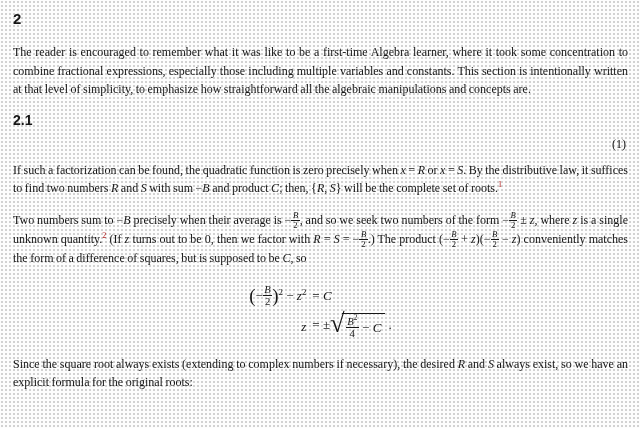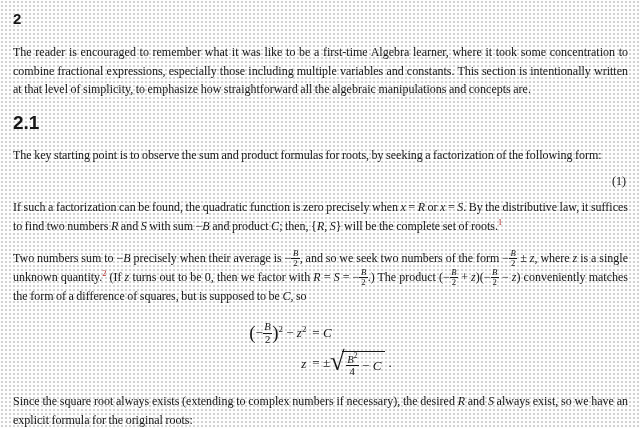--- a/index.html
+++ b/index.html
@@ -16,21 +16,21 @@
   .page { padding: 8px 12px 0 13px; }
 
   h1.sec {
     font-family: "Liberation Sans", sans-serif;
     font-size: 15px; font-weight: bold;
     display: flex; gap: 18px; align-items: baseline;
     margin: 2px 0 16px;
   }
   h2.subsec {
     font-family: "Liberation Sans", sans-serif;
-    font-size: 19px; font-weight: bold;
+    font-size: 14px; font-weight: bold;
     display: flex; gap: 24px; align-items: baseline;
     margin: 4px 0 12px;
   }
   p {
     text-align: justify;
     line-height: 1.55;
     word-spacing: -0.5px;
     margin: 0 0 13px;
   }
   i { font-style: italic; }
@@ -87,21 +87,20 @@
   <h1 class="sec">
     <span>2</span>
   </h1>
 
   <p>The reader is encouraged to remember what it was like to be a first-time Algebra learner, where it took some concentration to combine fractional expressions, especially those including multiple variables and constants. This section is intentionally written at that level of simplicity, to emphasize how straightforward all the algebraic manipulations and concepts are.</p>
 
   <h2 class="subsec">
     <span>2.1</span>
   </h2>
 
-  <p>The key starting point is to observe the sum and product formulas for roots, by seeking a factorization of the following form:</p>
 
   <div class="eq1wrap">
     <span class="eqnum">(1)</span>
   </div>
 
   <p>If such a factorization can be found, the quadratic function is zero precisely when <i>x</i> = <i>R</i> or <i>x</i> = <i>S</i>. By the distributive law, it suffices to find two numbers <i>R</i> and <i>S</i> with sum −<i>B</i> and product <i>C</i>; then, {<i>R</i>, <i>S</i>} will be the complete set of roots.<sup class="fnref">1</sup></p>
 
   <p>Two numbers sum to −<i>B</i> precisely when their average is −<span class="frac"><span class="num"><i>B</i></span><span class="den">2</span></span>, and so we seek two numbers of the form −<span class="frac"><span class="num"><i>B</i></span><span class="den">2</span></span> ± <i>z</i>, where <i>z</i> is a single unknown quantity.<sup class="fnref">2</sup> (If <i>z</i> turns out to be 0, then we factor with <i>R</i> = <i>S</i> = −<span class="frac"><span class="num"><i>B</i></span><span class="den">2</span></span>.) The product (−<span class="frac"><span class="num"><i>B</i></span><span class="den">2</span></span> + <i>z</i>)(−<span class="frac"><span class="num"><i>B</i></span><span class="den">2</span></span> − <i>z</i>) conveniently matches the form of a difference of squares, but is supposed to be <i>C</i>, so</p>
 
   <table class="eq-align">

